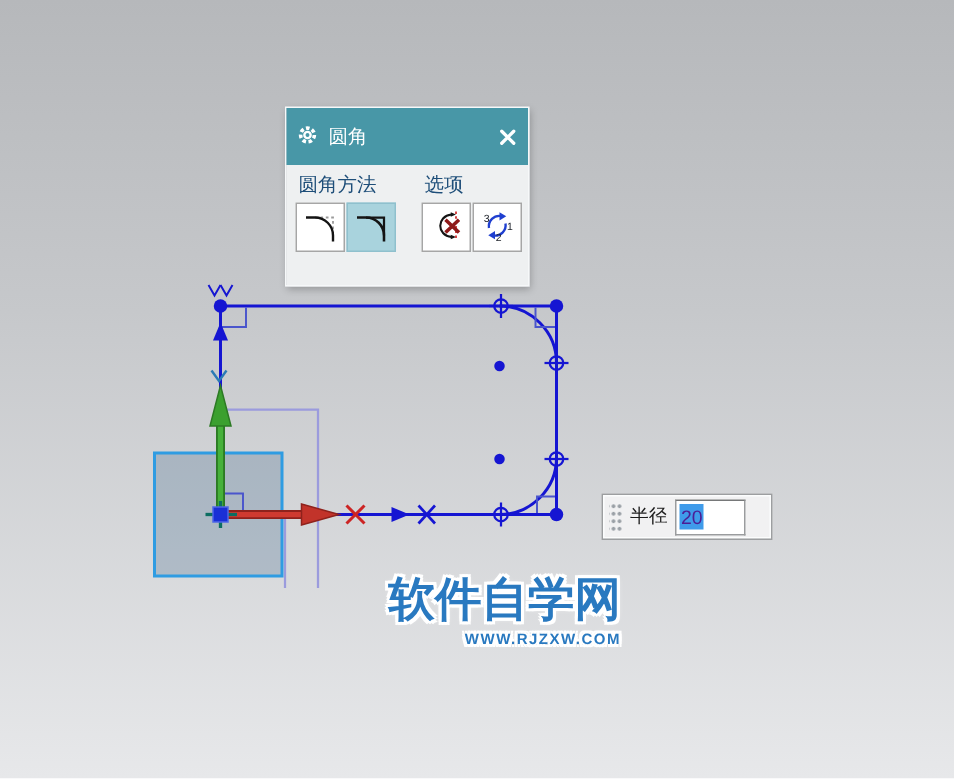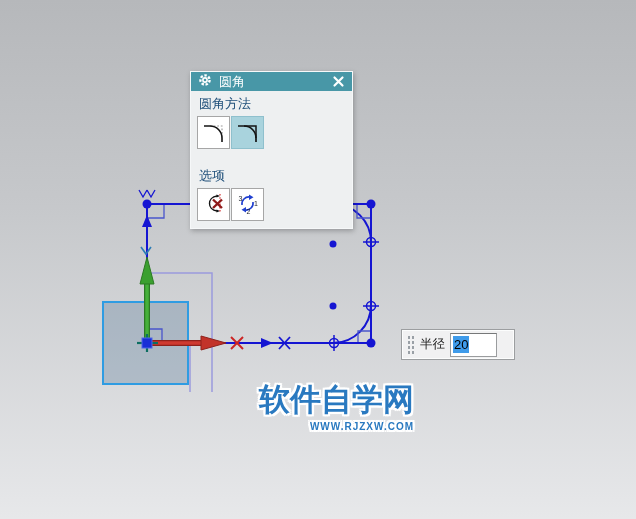--- a/index.html
+++ b/index.html
@@ -11,43 +11,43 @@
   *{box-sizing:border-box;margin:0;padding:0}
   html,body{width:636px;height:519px;overflow:hidden;
     font-family:"Liberation Sans","DejaVu Sans",sans-serif;}
   .stage{position:relative;width:636px;height:519px;
     background:linear-gradient(to bottom,var(--bg-top) 0%,#c6c8cb 40%,var(--bg-bottom) 100%);}
   .sketch{position:absolute;left:0;top:0;z-index:1}
 
   
   .dialog{position:absolute;left:190px;top:71px;width:163px;z-index:5;
     border:1px solid #f6f8f9;box-shadow:1px 2px 5px rgba(0,0,0,.25);}
-  .titlebar{height:19px;background:var(--titlebar);display:flex;align-items:center;
+  .titlebar{height:38px;background:var(--titlebar);display:flex;align-items:center;
     padding:0 7px;gap:7px;color:#fff;font-size:13px;}
   .titlebar .title{flex:0 0 auto}
   .titlebar .close{margin-left:auto;display:flex;cursor:pointer}
-  .dlg-body{background:var(--dialog-body);padding:3px 6px 7px 6px;display:flex;gap:17px;flex-direction:column;}
+  .dlg-body{background:var(--dialog-body);padding:3px 6px 22px 6px;display:flex;gap:17px;}
   .group-label{color:var(--section-label);font-size:13px;margin:1px 0 3px 2px;white-space:nowrap}
   .btn-row{display:flex;gap:1px}
   .tool-btn{width:33px;height:33px;background:#fff;border:1px solid #a6a6a6;
     display:flex;align-items:center;justify-content:center;padding:0;cursor:pointer}
   .tool-btn.selected{background:var(--selected-btn);border-color:#8fc0cd}
 
   
   .radius-box{position:absolute;left:401px;top:329px;width:114px;height:31px;z-index:5;
     background:#f1f1f2;border:1px solid #9c9ea0;box-shadow:inset 0 0 0 1px #fcfdfd;
     display:flex;align-items:center;padding:0 3px 0 4px;gap:5px;}
   .grip{width:9px;height:21px;
     background:radial-gradient(#9aa0a6 1px,transparent 1.3px);
     background-size:4px 5px;background-position:1px 1px;}
   .radius-label{font-size:12.5px;color:#1c1c1c;white-space:nowrap}
   .radius-input{width:47px;height:24px;background:#fff;border:1px solid #9a9c9e;
     border-top-color:#767879;display:flex;align-items:center;padding-left:2px;
     font-size:13px;cursor:text}
-  .radius-input .sel{background:var(--selection-blue);color:#000000;padding:1px 1px}
+  .radius-input .sel{background:var(--selection-blue);color:#4c1d95;padding:1px 1px}
 
   
   .watermark{position:absolute;left:222px;top:381px;width:192px;z-index:2;
     text-align:right;color:var(--watermark-blue);font-weight:bold;
     text-shadow:-2px -2px 0 #fff,2px -2px 0 #fff,-2px 2px 0 #fff,2px 2px 0 #fff,
       0 -2px 0 #fff,0 2px 0 #fff,-2px 0 0 #fff,2px 0 0 #fff,0 0 4px #fff;}
   .wm-title{font-size:31px;letter-spacing:0px;line-height:38px}
   .wm-url{font-size:10px;letter-spacing:1px;line-height:16px}
 </style>
 </head>

